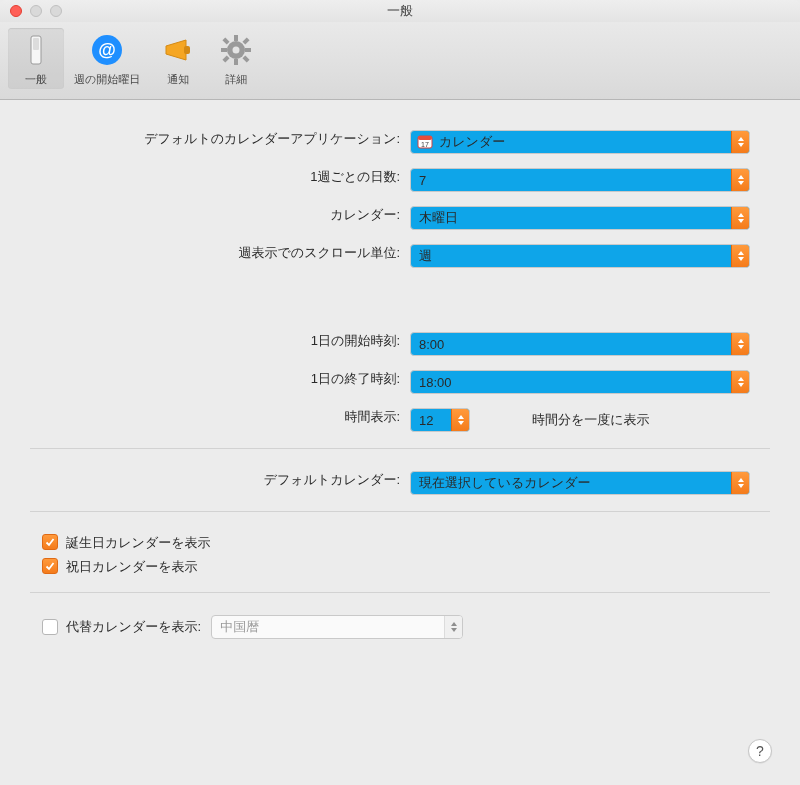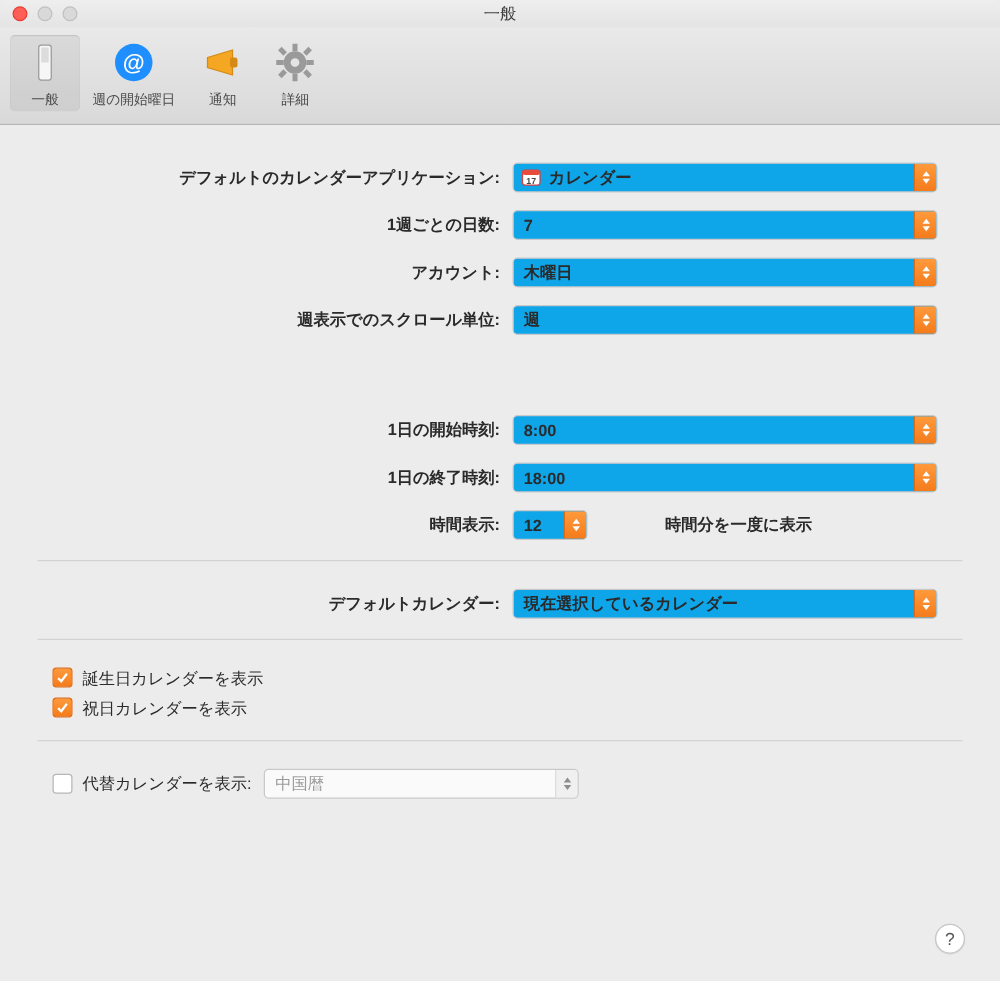--- a/index.html
+++ b/index.html
@@ -53,23 +53,22 @@
   .tb-label { font-size: 11px; color: #4a4a4a; margin-top: 4px; }
 
   
   .content {
     flex: 1;
     padding: 30px 30px 20px 30px;
     position: relative;
   }
   .row {
     display: flex;
-    align-items: center;
+    align-items: flex-start;
     margin-bottom: 14px;
-    font-weight: bold;
   }
   .row .label {
     width: 380px;
     text-align: right;
     padding-right: 10px;
     color: #2a2a2a;
     font-size: 13px;
   }
   .row .control { flex: 0 0 auto; }
 
@@ -244,21 +243,21 @@
       <div class="label">1週ごとの日数:</div>
       <div class="control">
         <div class="popup w340">
           <span class="value">7</span>
           <span class="arrows"></span>
         </div>
       </div>
     </div>
 
     <div class="row">
-      <div class="label">アカウント:</div>
+      <div class="label">カレンダー:</div>
       <div class="control">
         <div class="popup w340">
           <span class="value">木曜日</span>
           <span class="arrows"></span>
         </div>
       </div>
     </div>
 
     <div class="row">
       <div class="label">週表示でのスクロール単位:</div>

